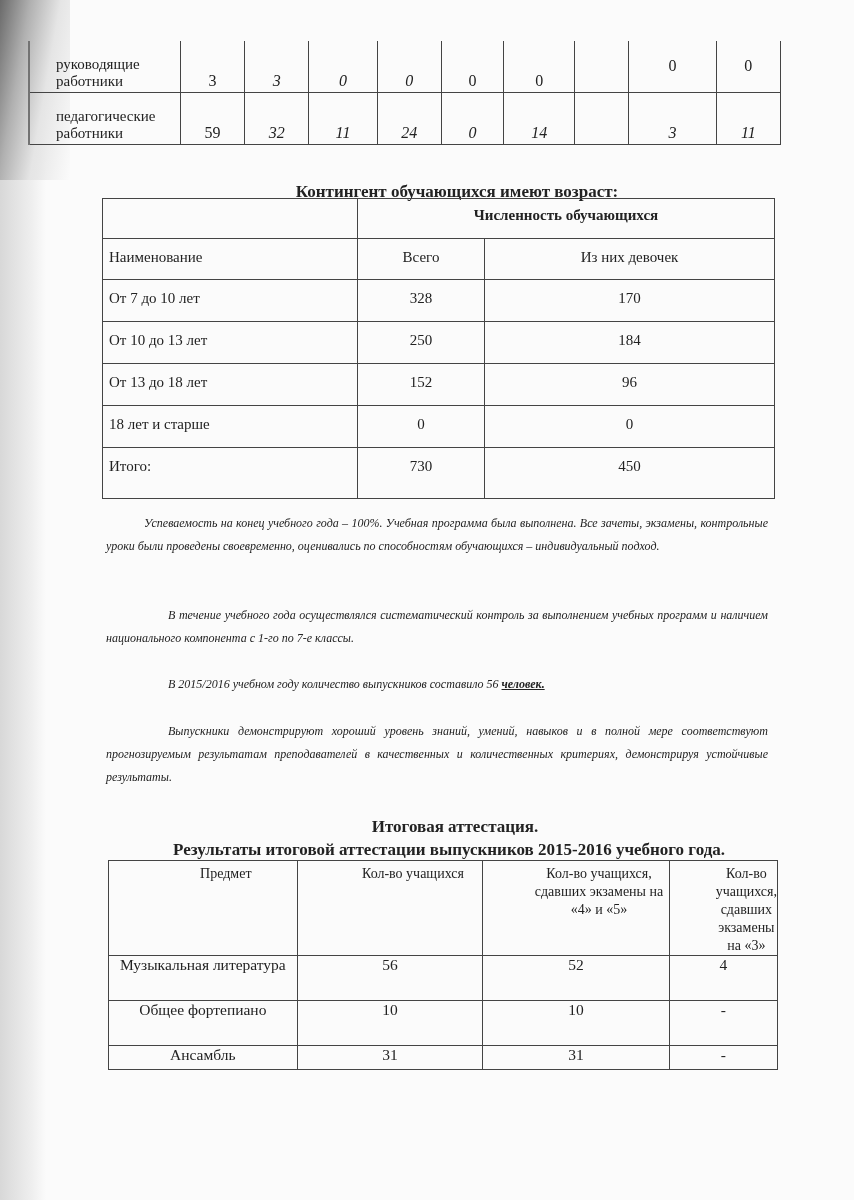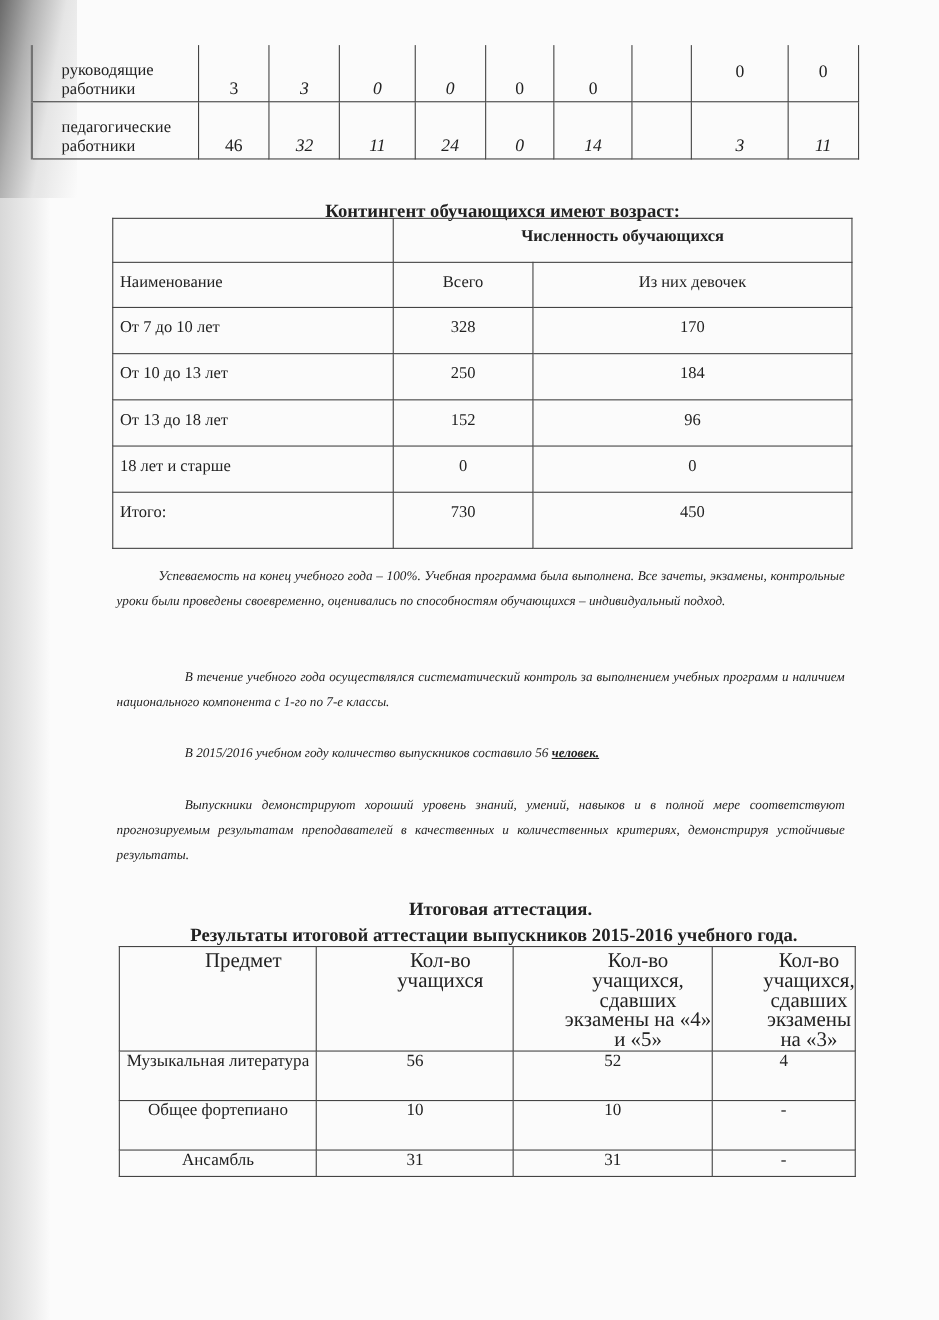--- a/index.html
+++ b/index.html
@@ -56,21 +56,21 @@
   #p2 { top: 604px; }
   #p3 { top: 673px; }
   #p4 { top: 720px; }
   .u-bold { font-weight: bold; text-decoration: underline; }
 
   #att-heading1 { top: 817px; left: 28px; }
   #att-heading2 { top: 840px; left: 22px; }
 
   #att-table { left: 108px; top: 860px; width: 670px; font-size: 15.5px; line-height: 17.5px; }
   #att-table td { text-align: center; vertical-align: top; }
-  #att-table th { vertical-align: top; padding-top: 4px; line-height: 18px; font-size: 19px; padding-left: 46px; }
+  #att-table th { vertical-align: top; padding-top: 4px; line-height: 18px; font-size: 14px; padding-left: 46px; }
   #att-table .w1 { width: 170px; }
   #att-table .w2 { width: 164px; }
   #att-table .w3 { width: 164px; }
   #att-table tr.hdr th { height: 90px; }
   #att-table tr.s td { height: 23px; }
   #att-table tr.d td { height: 44px; }
 </style>
 </head>
 <body>
 
@@ -98,21 +98,21 @@
     <td class="num it">0</td>
     <td class="num it">0</td>
     <td class="num">0</td>
     <td class="num">0</td>
     <td class="num"></td>
     <td class="num top">0</td>
     <td class="num top">0</td>
   </tr>
   <tr>
     <td class="name"><span>педагогические</span><br><span>работники</span></td>
-    <td class="num">46</td>
+    <td class="num">59</td>
     <td class="num it">32</td>
     <td class="num it">11</td>
     <td class="num it">24</td>
     <td class="num it">0</td>
     <td class="num it">14</td>
     <td class="num"></td>
     <td class="num it">3</td>
     <td class="num it">11</td>
   </tr>
 </tbody>

